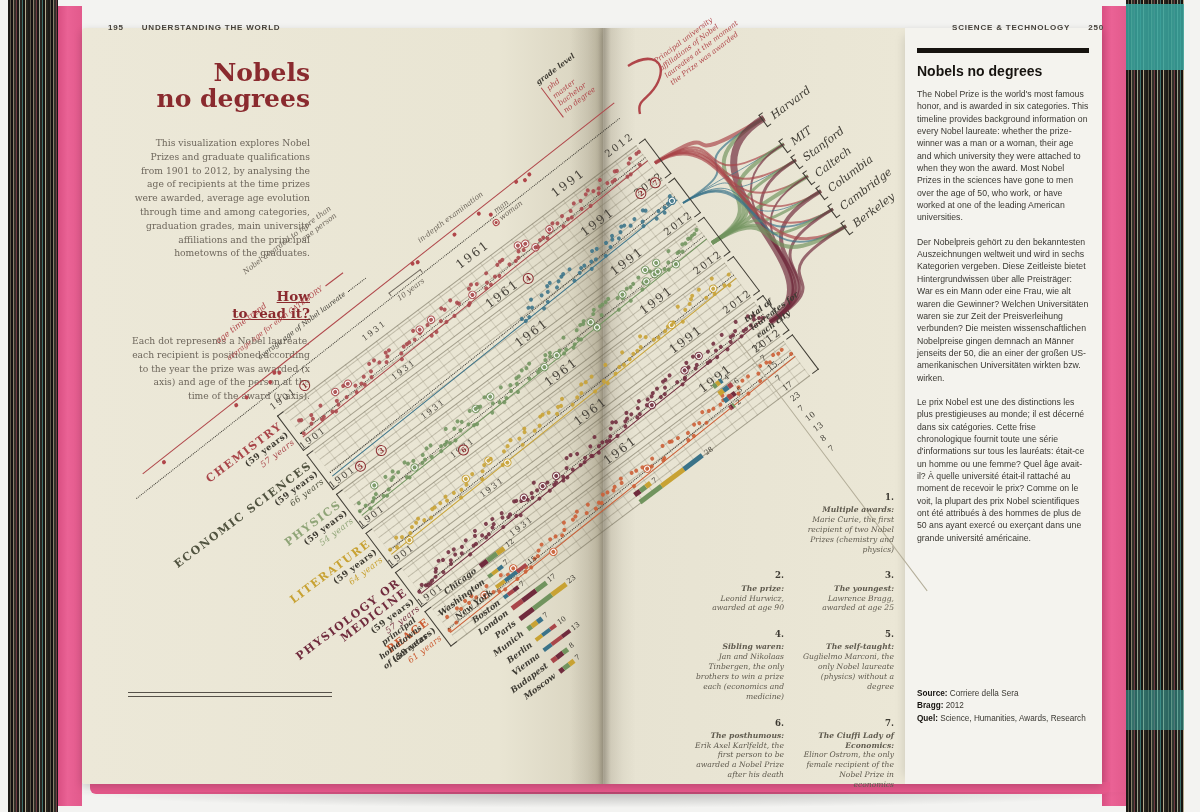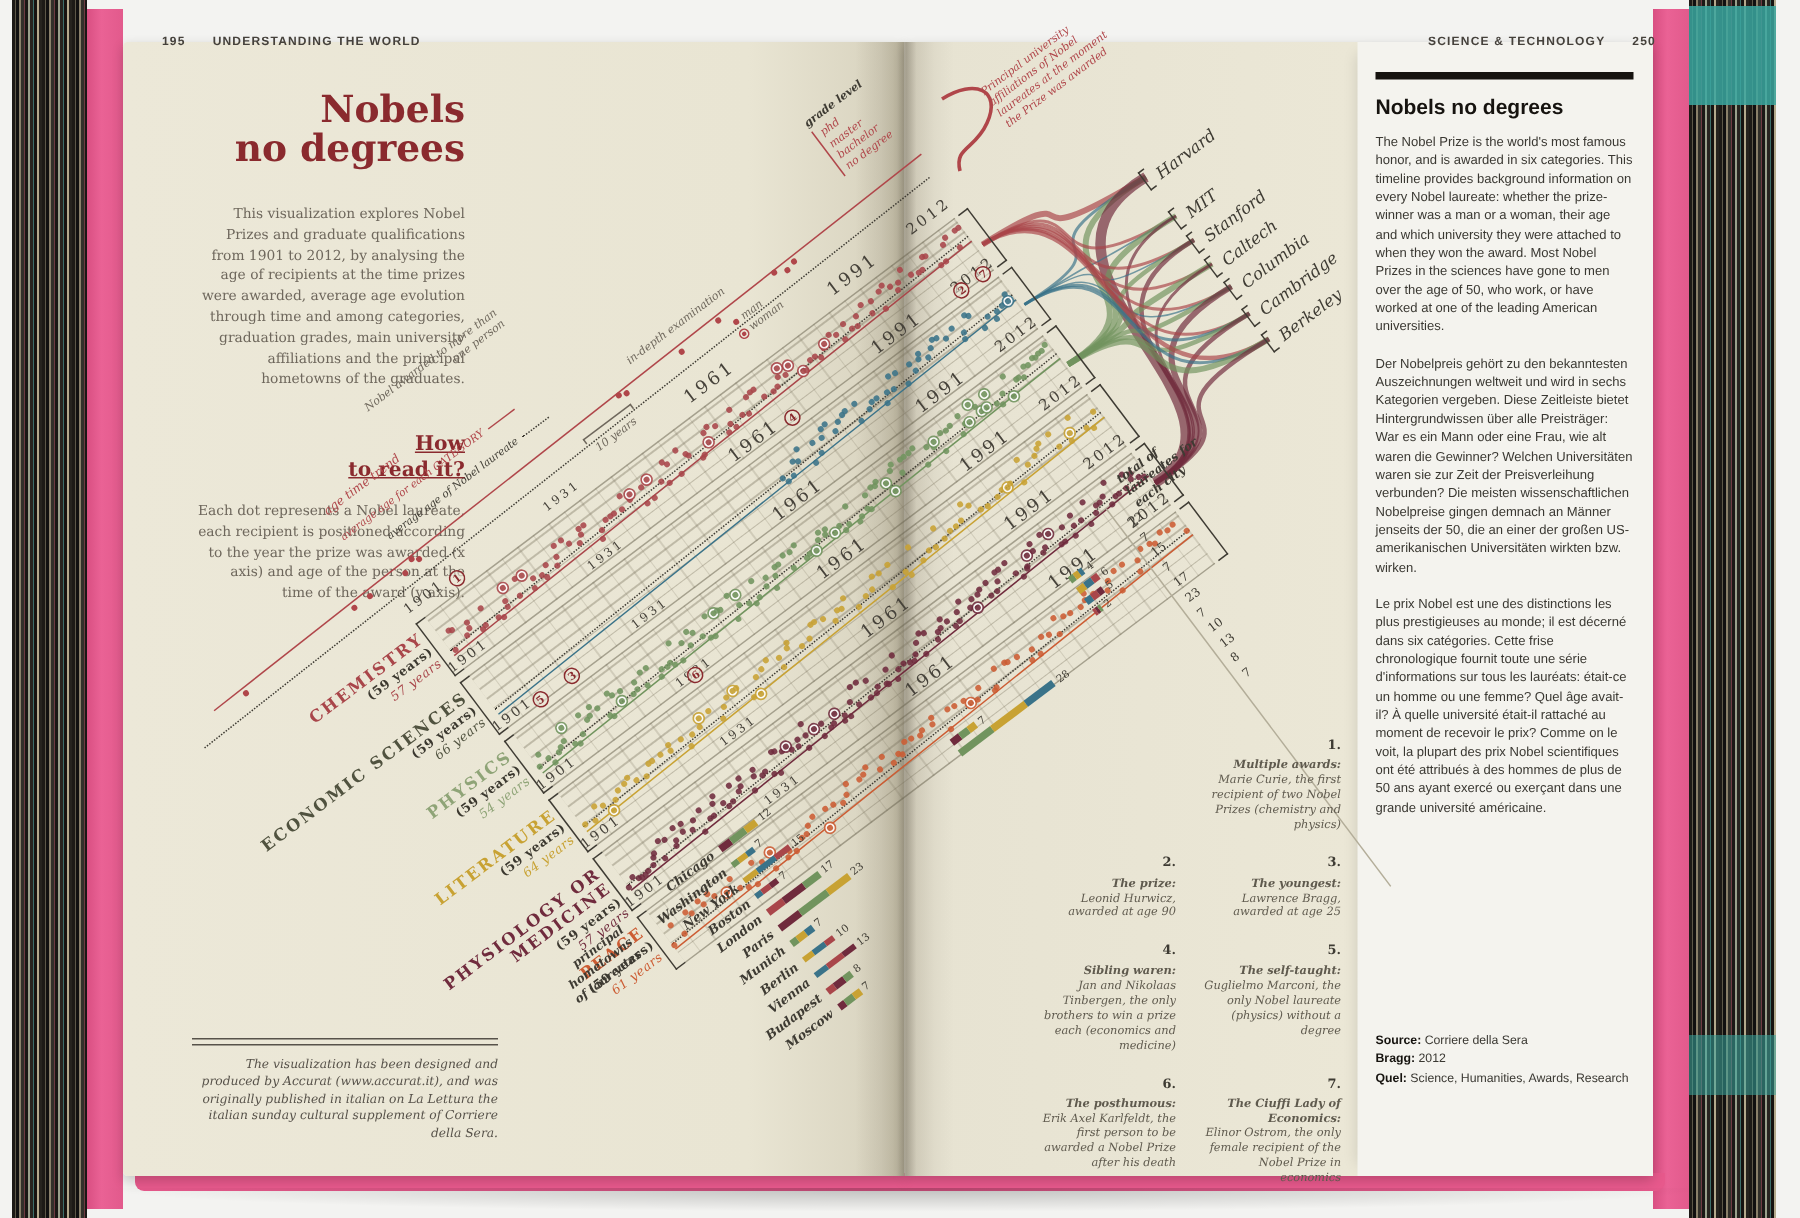--- a/index.html
+++ b/index.html
@@ -109,21 +109,20 @@
     </div>
     <div class="lp-intro">This visualization explores Nobel Prizes and graduate qualifications from 1901 to 2012, by analysing the age of recipients at the time prizes were awarded, average age evolution through time and among categories, graduation grades, main university affiliations and the principal hometowns of the graduates.</div>
     <div class="lp-how">
       <div><u>How</u></div>
       <div><u>to read it?</u></div>
     </div>
     <div class="lp-howbody">Each dot represents a Nobel laureate, each recipient is positioned according to the year the prize was awarded (x axis) and age of the person at the time of the award (y axis).</div>
   </div>
   <div class="lp-cap">
     <div class="rule"></div>
-    <div>The visualization has been designed and produced by Accurat (www.accurat.it), and was originally published in italian on La Lettura the italian sunday cultural supplement of Corriere della Sera.</div>
   </div>
 
   <svg class="overlay" id="viz-svg" width="1200" height="812">
       <path d="M 655 163 C 735 113, 664 178, 764 118" fill="none" stroke="#a9464a" stroke-width="4" stroke-opacity="0.68"></path>
       <path d="M 683 203 C 763 153, 664 178, 764 118" fill="none" stroke="#3a7389" stroke-width="2" stroke-opacity="0.68"></path>
       <path d="M 712 243 C 792 193, 664 178, 764 118" fill="none" stroke="#71945e" stroke-width="4" stroke-opacity="0.68"></path>
       <path d="M 770 322 C 850 272, 664 178, 764 118" fill="none" stroke="#702b3d" stroke-width="7" stroke-opacity="0.68"></path>
       <path d="M 655 163 C 735 113, 684 204, 784 144" fill="none" stroke="#a9464a" stroke-width="2" stroke-opacity="0.68"></path>
       <path d="M 683 203 C 763 153, 684 204, 784 144" fill="none" stroke="#3a7389" stroke-width="1" stroke-opacity="0.68"></path>
       <path d="M 712 243 C 792 193, 684 204, 784 144" fill="none" stroke="#71945e" stroke-width="4" stroke-opacity="0.68"></path>

